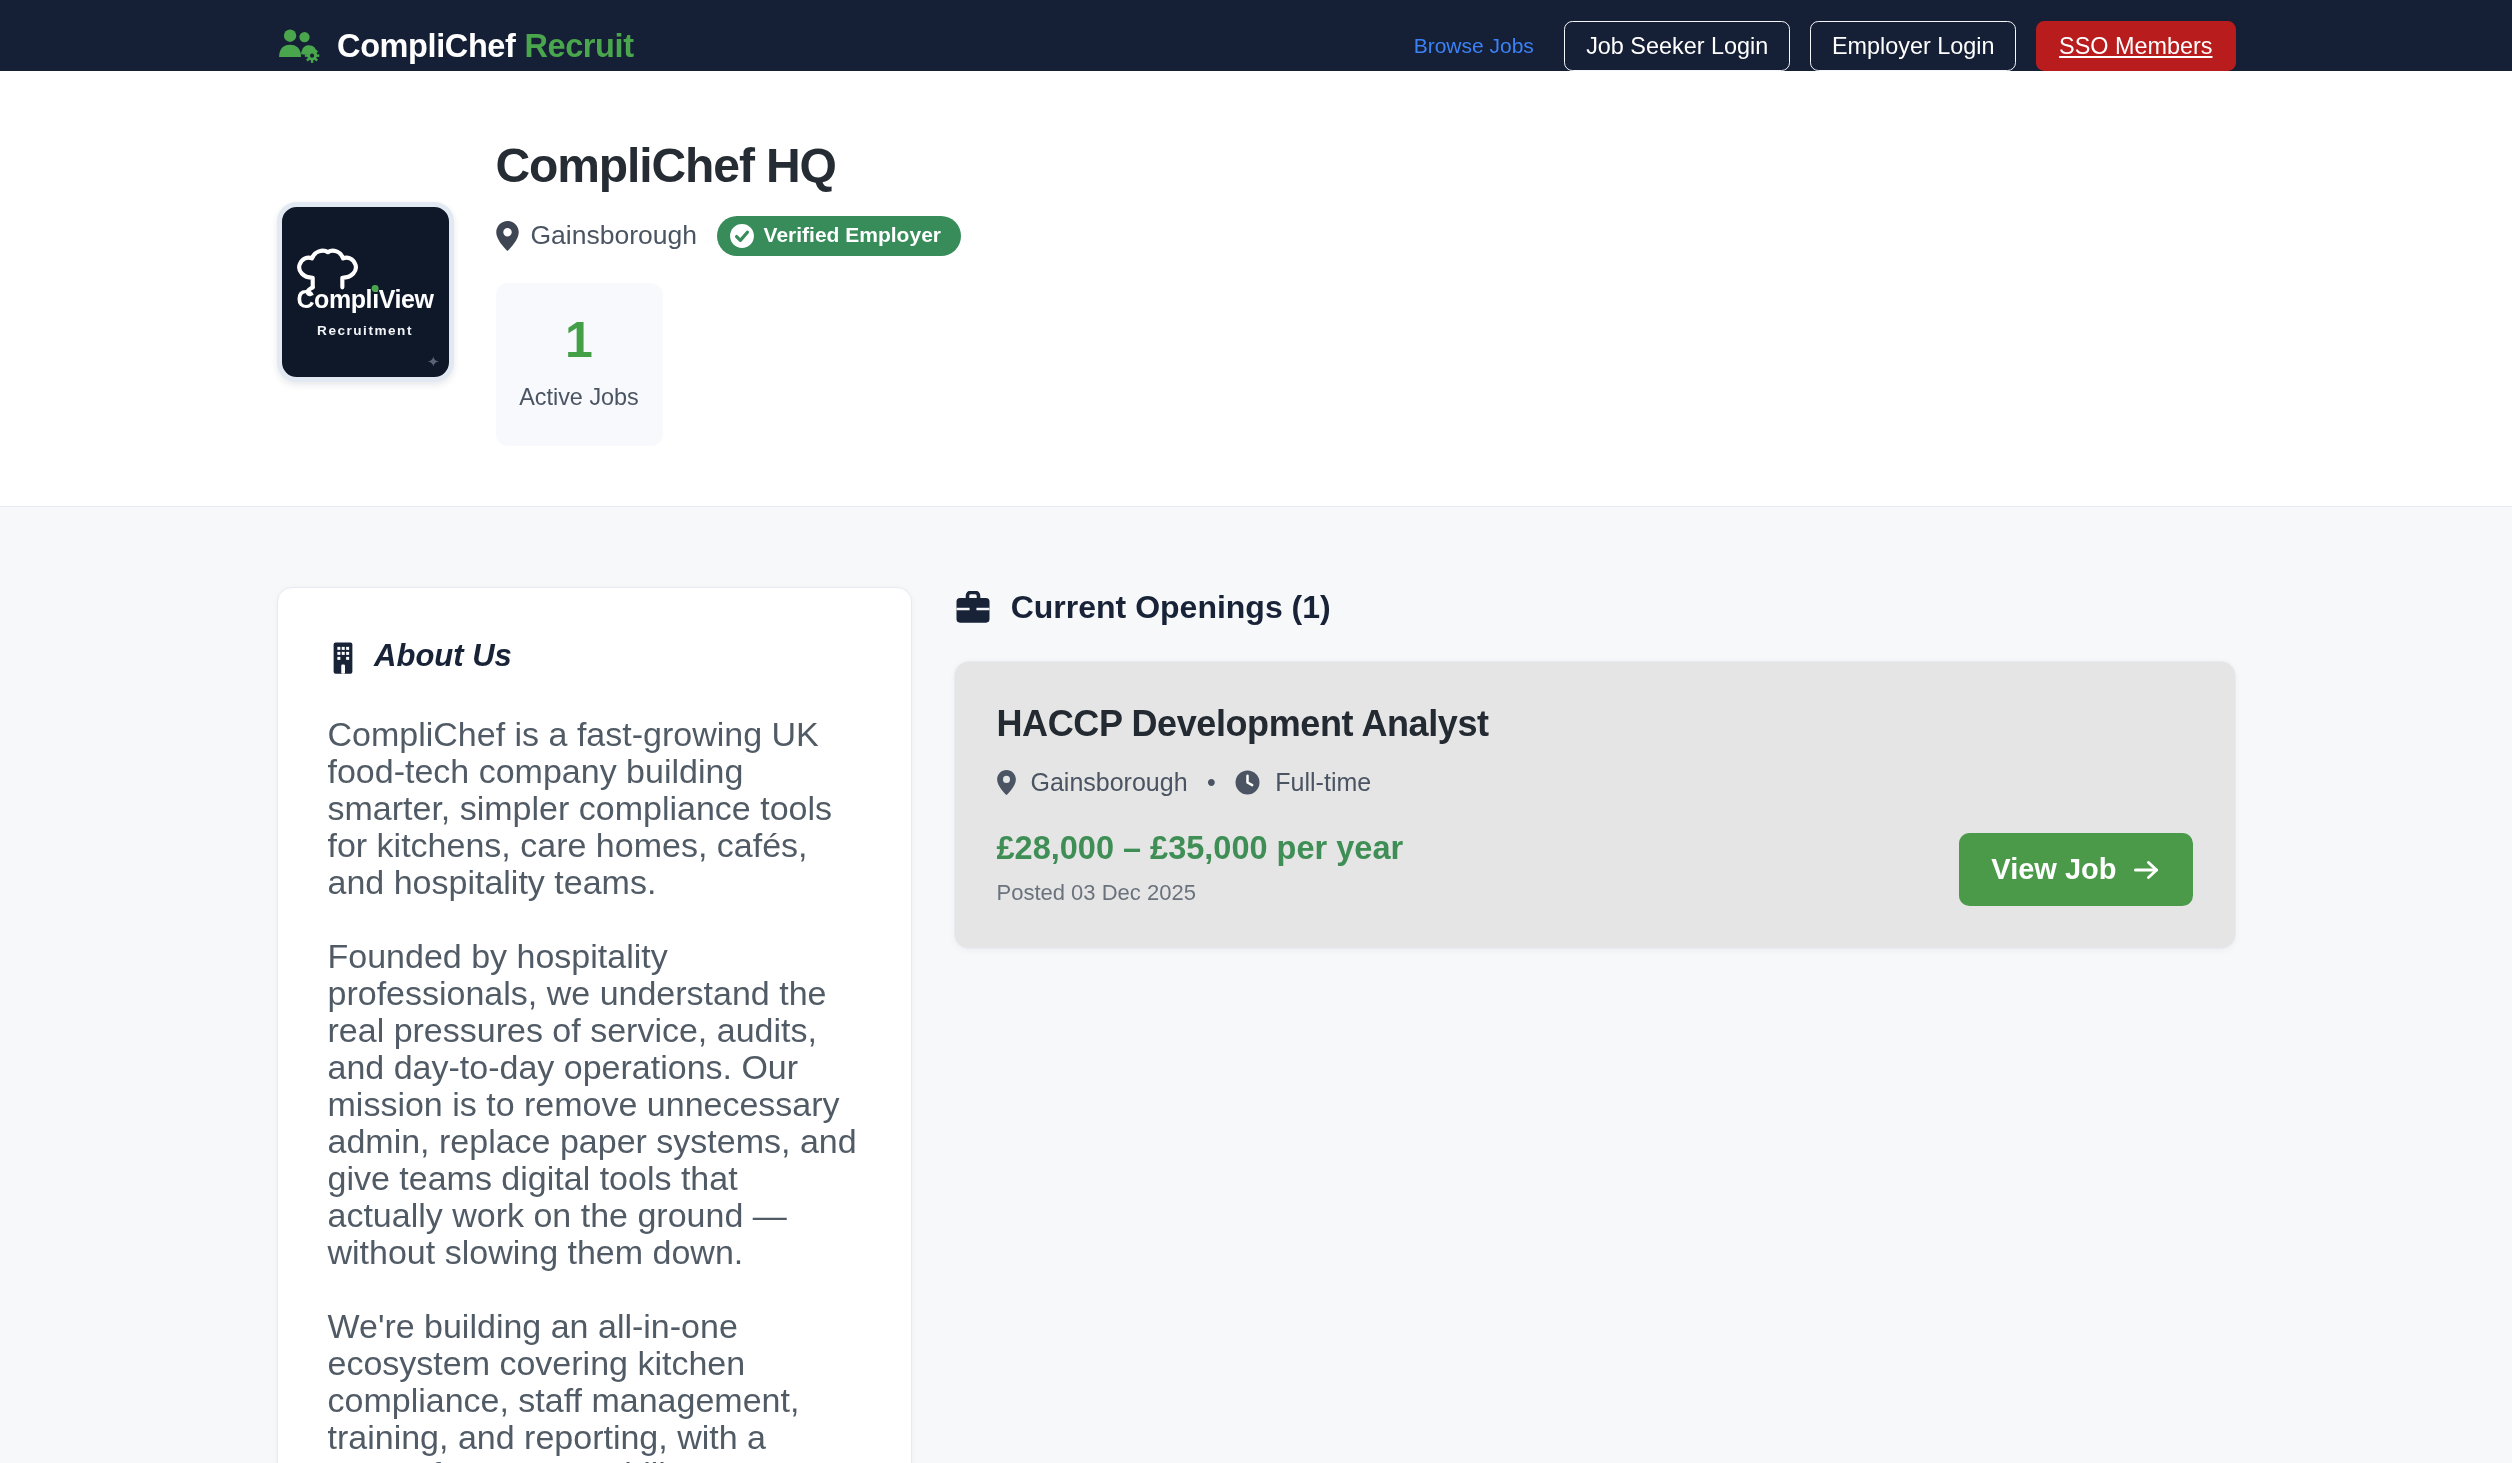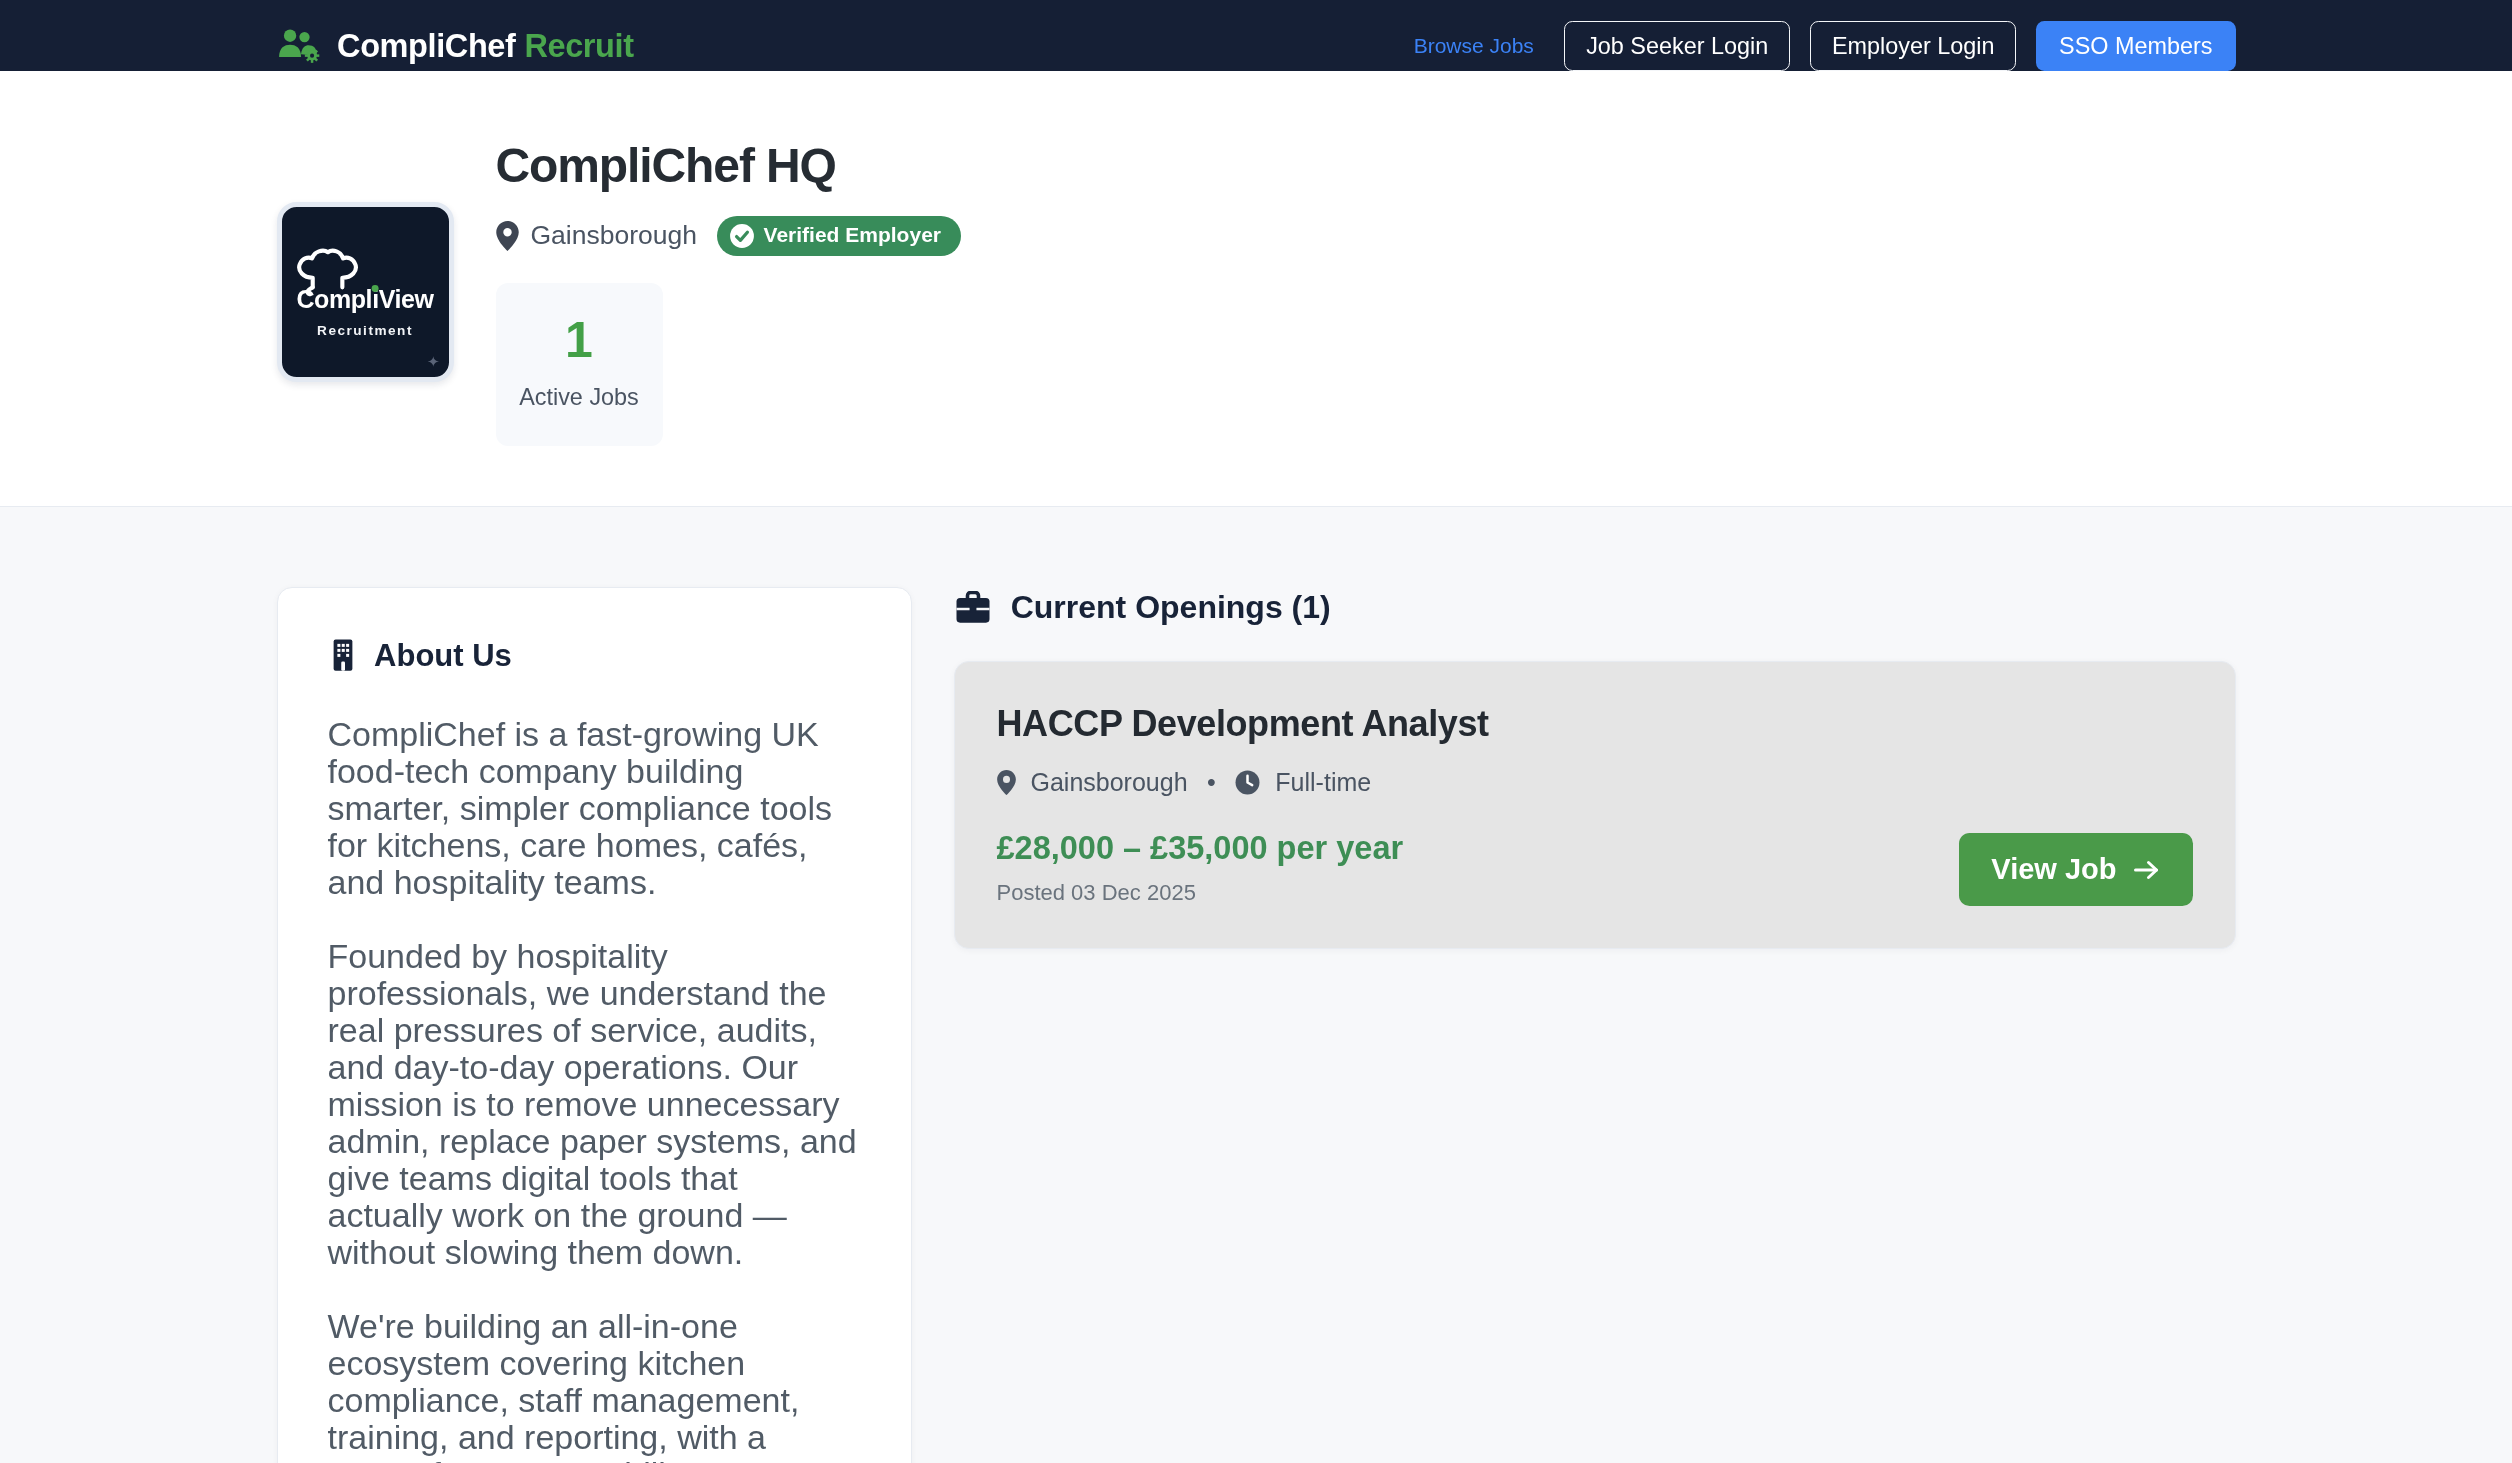--- a/index.html
+++ b/index.html
@@ -16,21 +16,21 @@
   .brand { display:flex; align-items:center; gap:16.6px; cursor:pointer; }
   .brand-text { font-size:32.5px; font-weight:700; letter-spacing:-0.4px; }
   .brand-first { color:#ffffff; }
   .brand-second { color:#4aa64d; margin-left:9px; }
   .nav-right { display:flex; align-items:center; gap:19.7px; }
   .nav-link { color:#3b82f6; font-size:21px; text-decoration:none; margin-right:10.6px; cursor:pointer; }
   .btn { display:inline-flex; align-items:center; justify-content:center; height:50px;
          border-radius:8.3px; font-size:23.4px; font-weight:400; cursor:pointer;
          font-family:inherit; }
   .btn-outline { background:transparent; border:1.9px solid #f4f6f9; color:#ffffff; padding:0 21px; }
-  .btn-solid { background:#3b82f6; border:none; color:#ffffff; padding:0 23px; }
+  .btn-solid { background:#b91c1c; border:none; color:#ffffff; padding:0 23px;text-decoration:underline; }
 
   
   .hero { background:#ffffff; padding:67px 0 60px 0; }
   .hero-inner { display:flex; align-items:center; }
   .logo-tile {
     position:relative; width:177px; height:180px; flex:none;
     background:#0e1829; border:5.3px solid #e3e9f2; border-radius:19.7px;
     box-shadow:0 3px 7.6px rgba(20,30,55,0.10);
     display:flex; flex-direction:column; align-items:center; justify-content:center;
   }
@@ -57,21 +57,21 @@
   .stat-value { font-size:50px; font-weight:700; color:#43a047; line-height:1; }
   .stat-label { font-size:23.4px; color:#4a5462; margin-top:19.7px; }
 
   
   .content { background:#f7f8fa; border-top:1.5px solid #e7ebf1; min-height:973px; padding-top:80px; }
   .content-inner { display:flex; align-items:flex-start; }
 
   .about-card { width:635px; flex:none; background:#ffffff; border:1.5px solid #e7ebf1;
     border-radius:15px; padding:50px; min-height:983px;
     box-shadow:0 1.5px 6px rgba(20,30,55,0.04); }
-  .about-head { display:flex; align-items:flex-start; gap:16.6px; }
+  .about-head { display:flex; align-items:flex-end; gap:16.6px;font-style:italic; }
   .about-title { font-size:31px; font-weight:700; color:#182338; }
   .about-body { margin-top:42px; }
   .about-body p { font-size:34px; line-height:37px; color:#515b66; margin-bottom:37px; }
 
   .openings-col { flex:1; margin-left:42px; }
   .openings-head { display:flex; align-items:center; gap:19.7px; margin:1.5px 0 0 1.5px; }
   .openings-title { font-size:32px; font-weight:700; color:#182338; }
 
   .job-card { margin-top:35px; background:#e5e5e5; border:1.5px solid #e7ebf1; border-radius:15px;
     padding:41px 42px 42px 42px; display:flex; justify-content:space-between;

